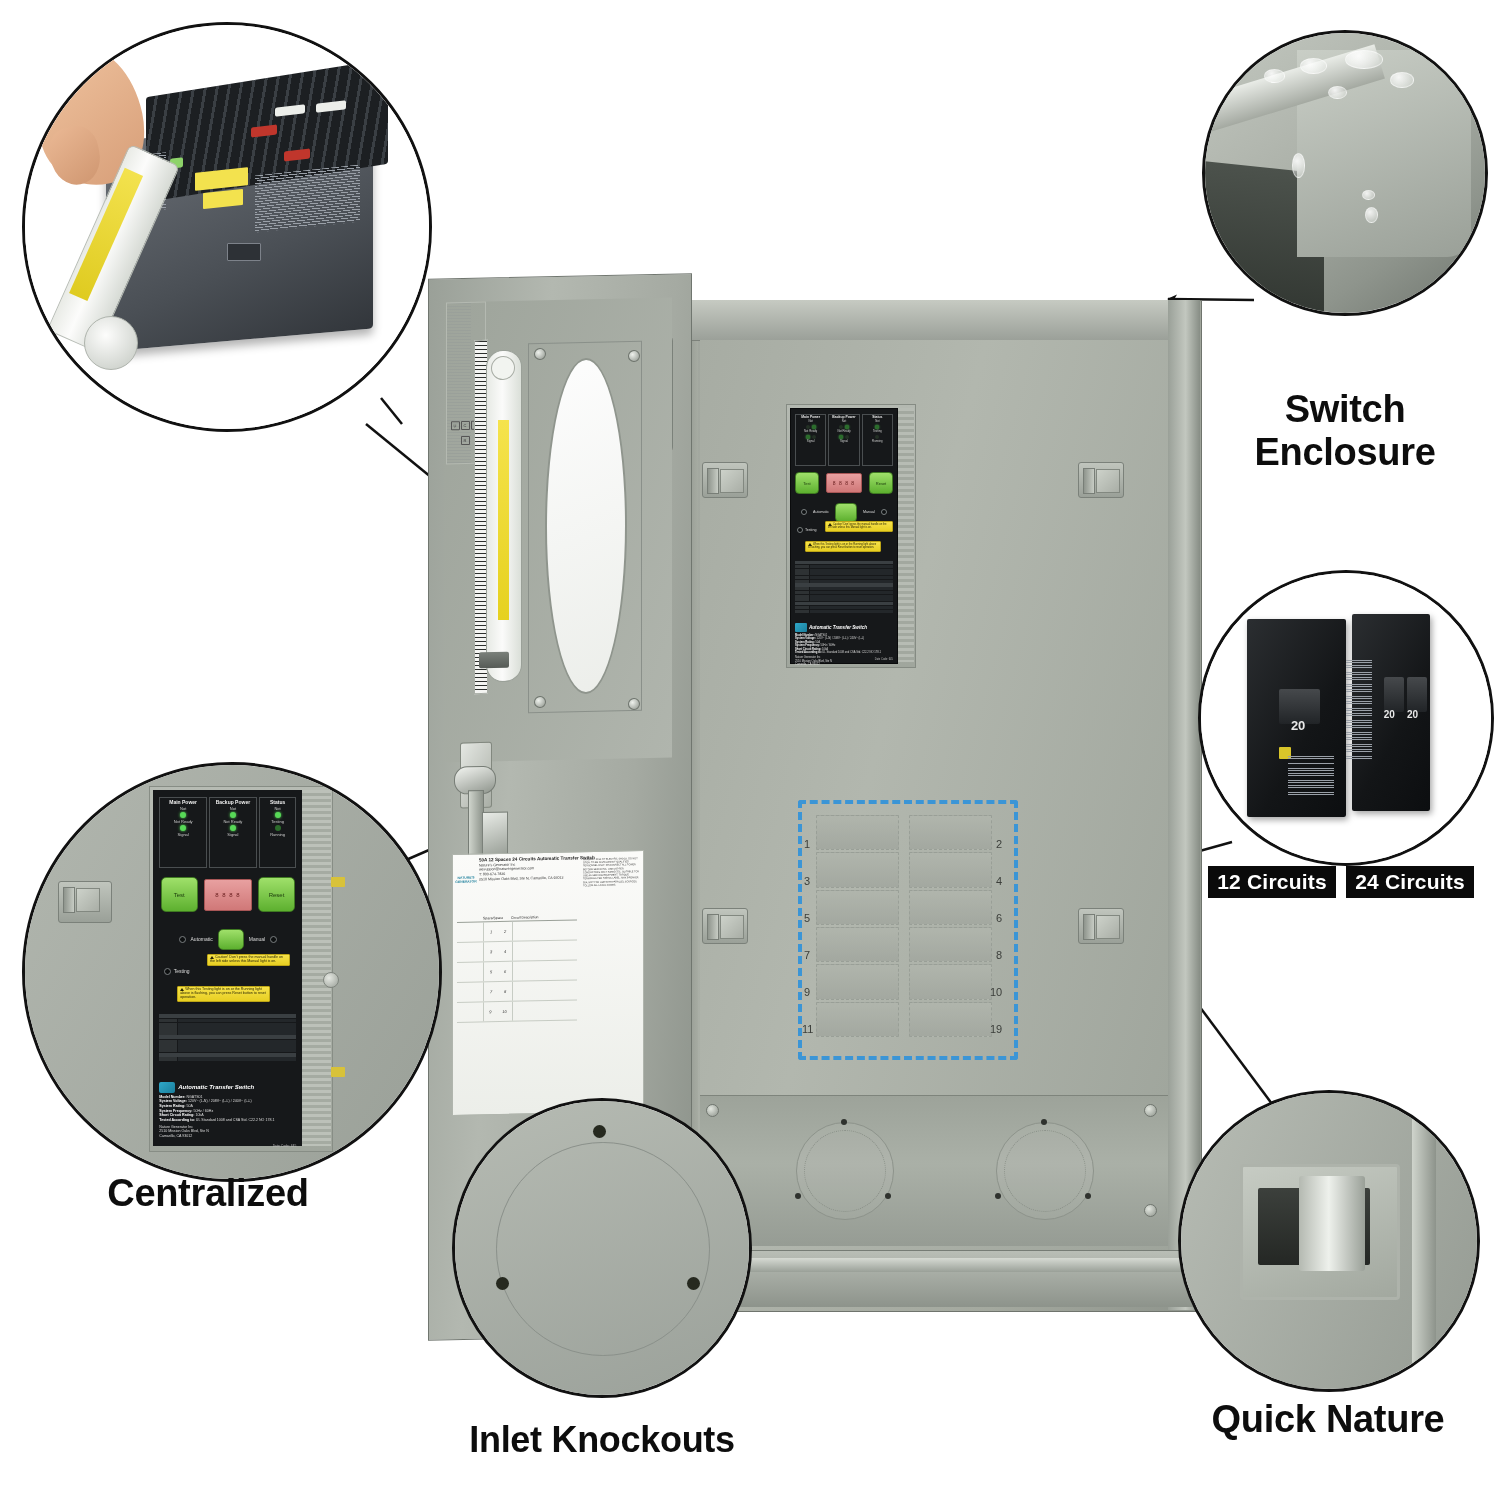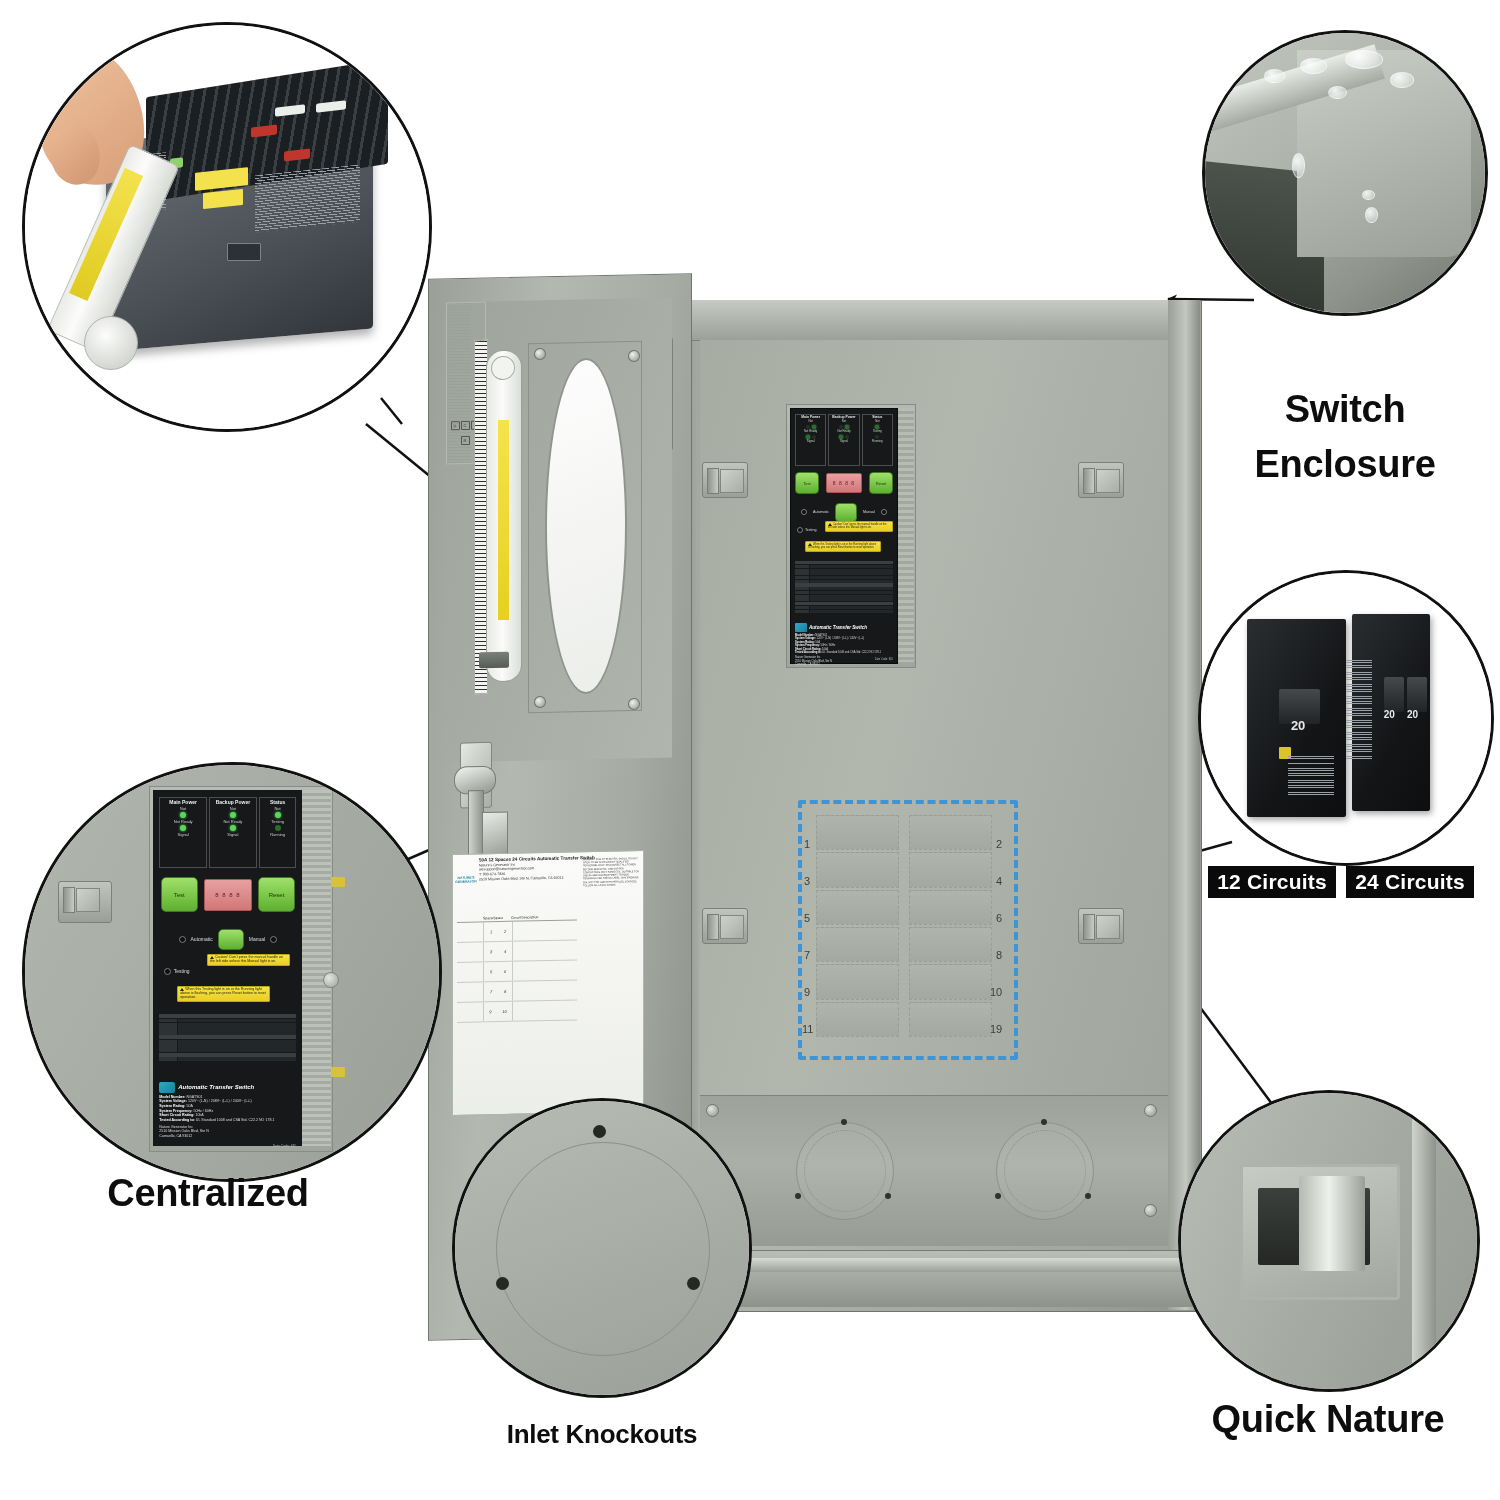--- a/index.html
+++ b/index.html
@@ -4,21 +4,21 @@
 <style>
   html,body{margin:0;padding:0;background:#ffffff;}
   body{width:1500px;height:1500px;position:relative;overflow:hidden;
        font-family:"Liberation Sans","DejaVu Sans",sans-serif;}
 
   .stage{position:absolute;inset:0;}
 
   
   .callout-label{position:absolute;font-weight:bold;color:#0d0d0d;
      text-align:center;line-height:1.12;letter-spacing:-0.3px;}
-  .callout-label .l2{display:block;margin-top:12px;}
+  .callout-label .l2{display:block;}
 
   
   .inset{position:absolute;border-radius:50%;overflow:hidden;
      border:3px solid #111;box-sizing:border-box;background:#fff;}
   .inset-inner{position:absolute;inset:0;}
 
   
   svg.leaders{position:absolute;left:0;top:0;width:1500px;height:1500px;
      pointer-events:none;}
 
@@ -805,21 +805,21 @@
 
   <div class="inset" style="left:452px;top:1098px;width:300px;height:300px;">
     <div class="inset-inner">
       <div class="ko-bg"></div>
       <div class="ko-ring"></div>
       <span class="ko-dot" style="left:47%;top:8%"></span>
       <span class="ko-dot" style="left:14%;top:60%"></span>
       <span class="ko-dot" style="left:79%;top:60%"></span>
     </div>
   </div>
-  <div class="callout-label" style="left:410px;top:1420px;width:384px;font-size:26px;">
+  <div class="callout-label" style="left:410px;top:1420px;width:384px;font-size:36px;">
     <span>Inlet Knockouts</span>
     <span class="l2"></span>
   </div>
 
   <div class="inset" style="left:1178px;top:1090px;width:302px;height:302px;">
     <div class="inset-inner">
       <div class="latch-bg"></div>
       <div class="latch-door-edge"></div>
       <div class="latch-plate"></div>
       <div class="latch-slot"></div>

